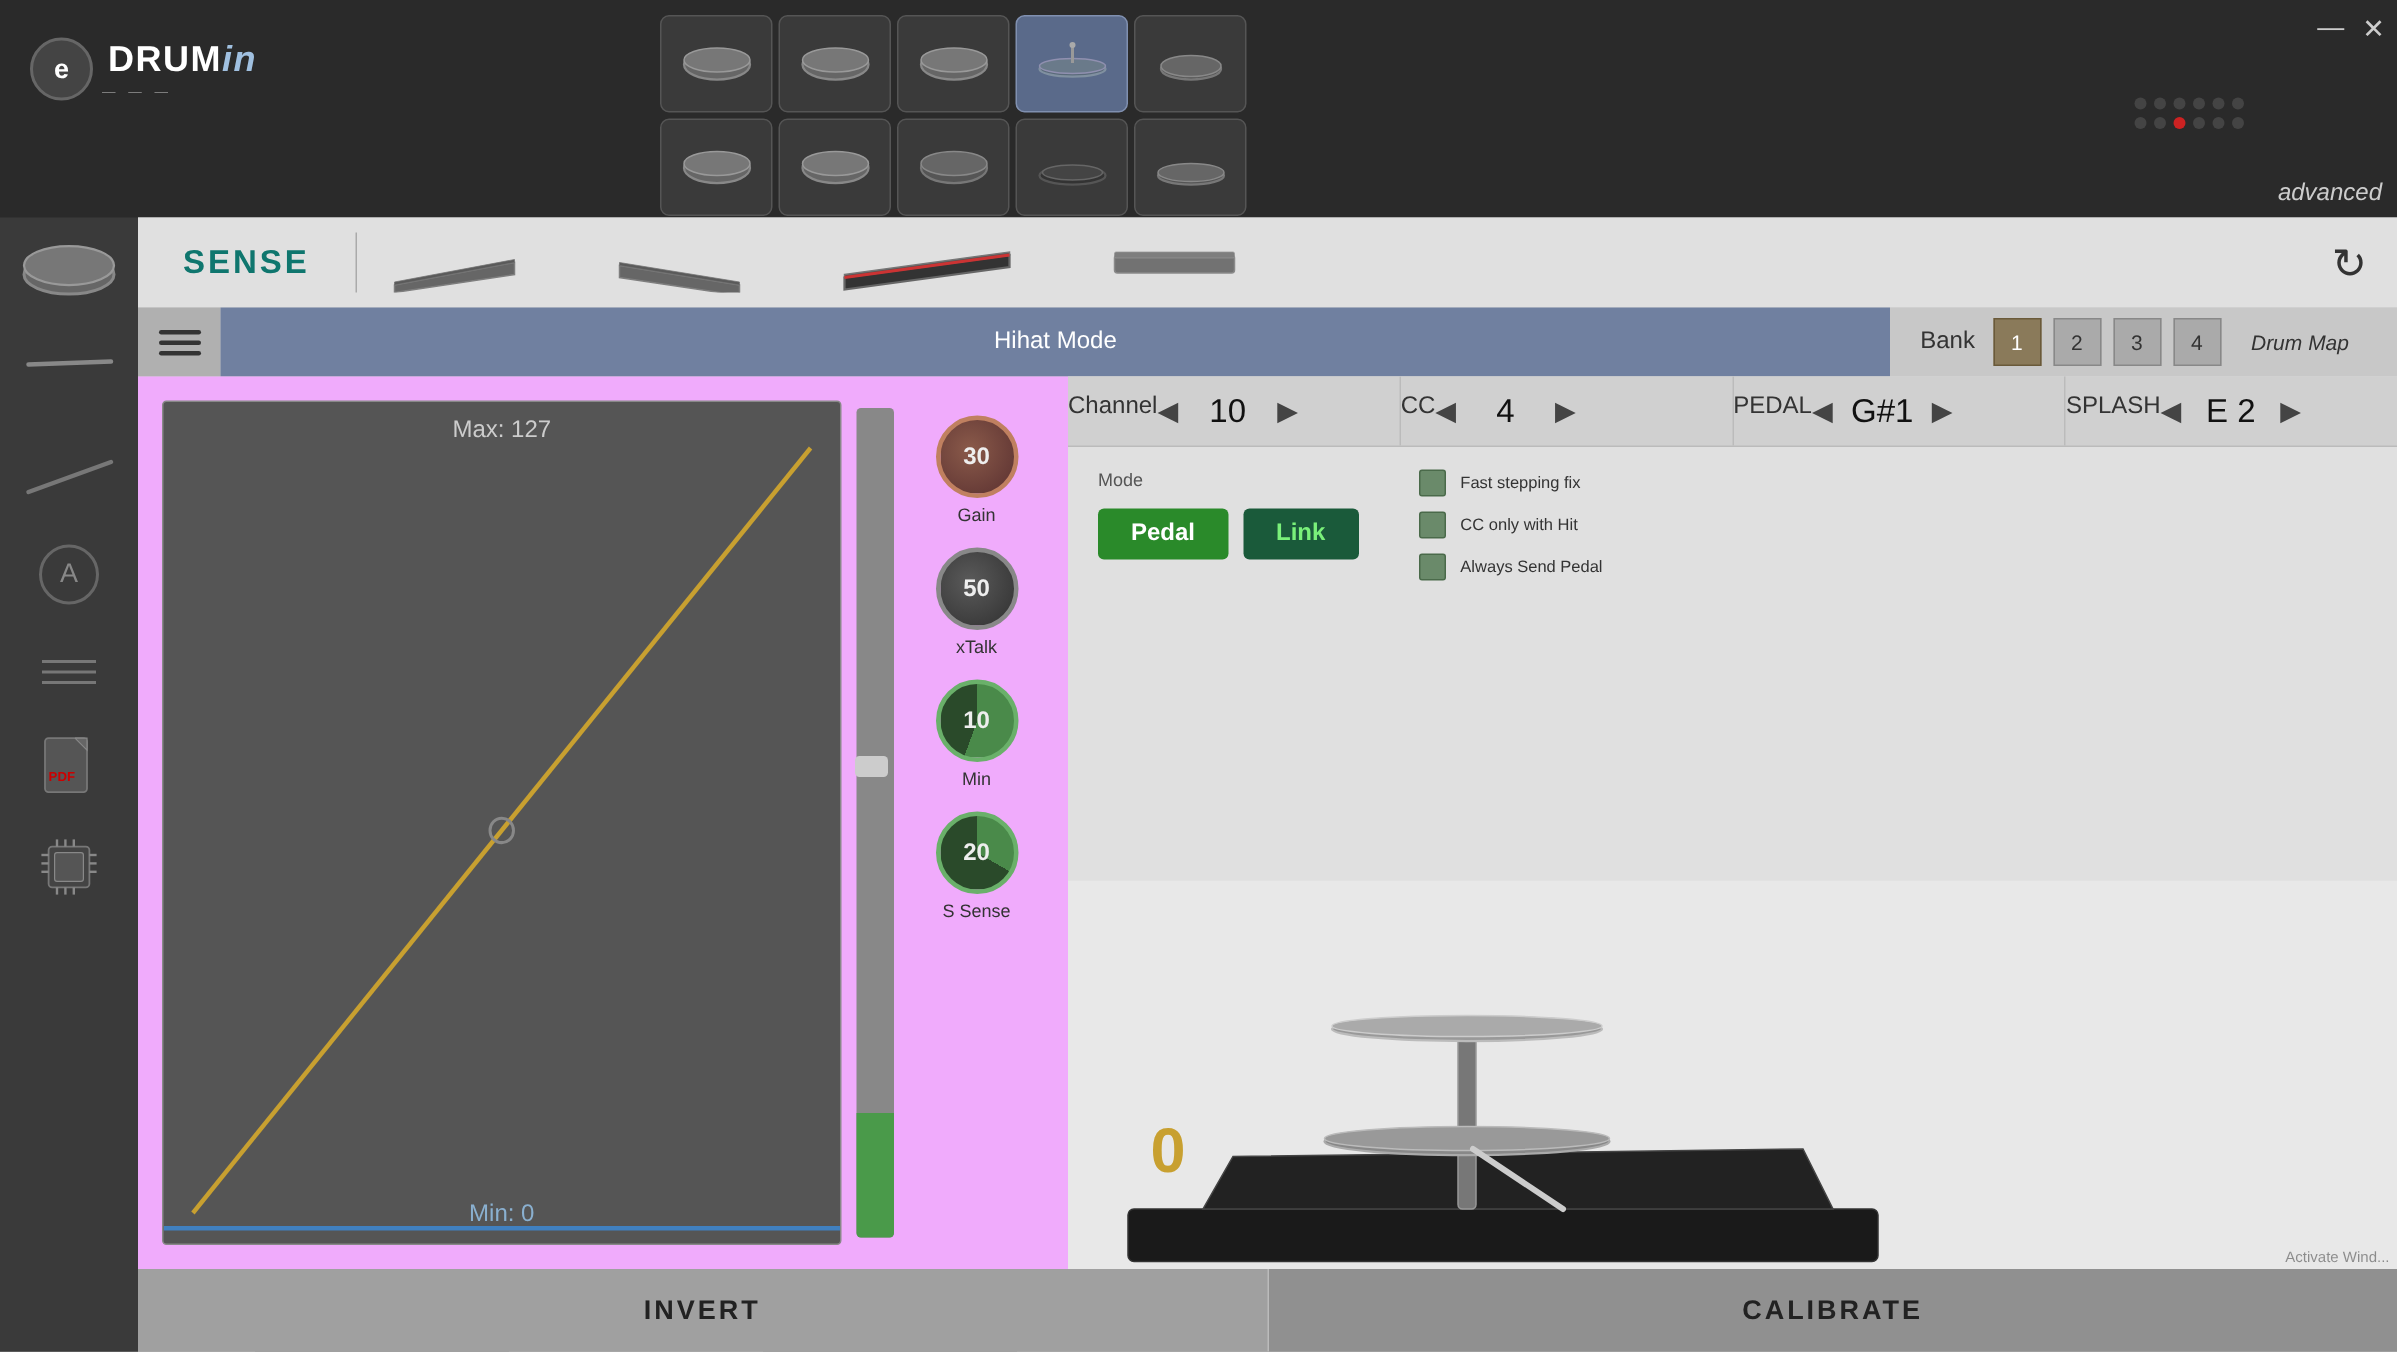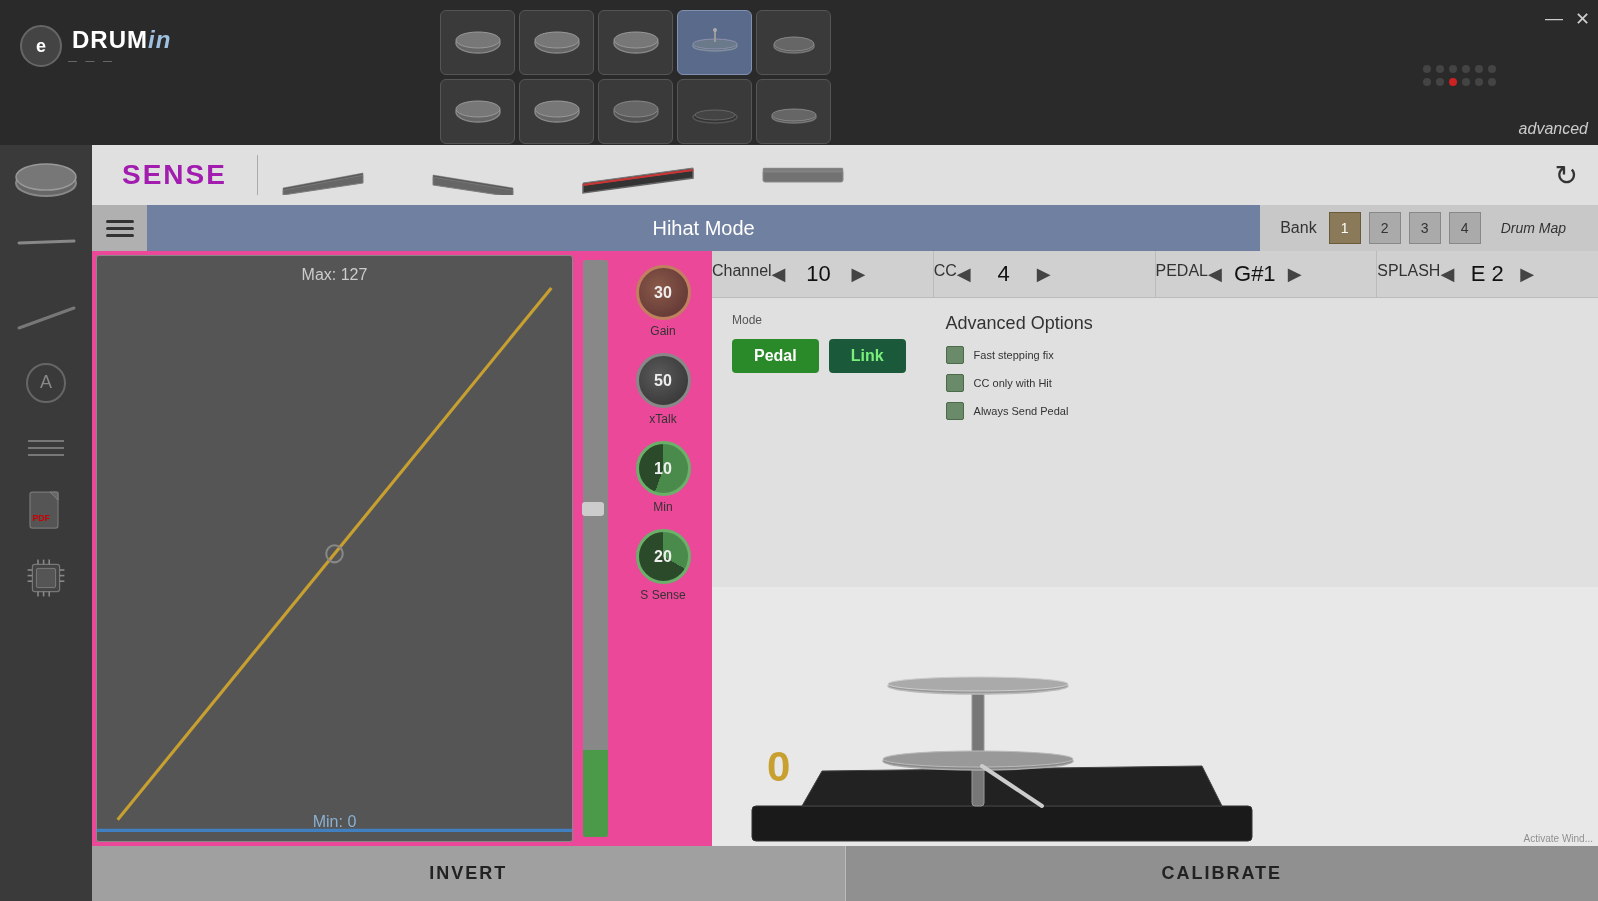--- a/index.html
+++ b/index.html
@@ -148,23 +148,23 @@
     
     .sense-header {
       position: absolute;
       top: 0; left: 0; right: 0;
       height: 60px;
       background: #e0e0e0;
       display: flex;
       align-items: center;
     }
     .sense-title {
-      font-size: 28px;
+      font-size: 22px;
       font-weight: bold;
-      color: #a21caf;
+      color: #0f766e;
       padding: 0 30px;
       letter-spacing: 2px;
     }
     .sense-divider {
       width: 1px;
       height: 40px;
       background: #aaa;
     }
     .pad-shapes {
       display: flex;
@@ -203,21 +203,21 @@
     .menu-line {
       width: 28px; height: 3px;
       background: #333;
       border-radius: 2px;
     }
     .hihat-title {
       flex: 1;
       background: #7080a0;
       height: 46px;
       display: flex; align-items: center; justify-content: center;
-      font-size: 20px;
+      font-size: 16px;
       color: #fff;
       font-weight: 500;
     }
     .bank-area {
       background: #c8c8c8;
       height: 46px;
       display: flex;
       align-items: center;
       padding: 0 20px;
       gap: 8px;
@@ -250,22 +250,22 @@
     
     .content-area {
       position: absolute;
       top: 106px; left: 0; right: 0; bottom: 55px;
       display: flex;
     }
 
     
     .curve-panel {
       width: 620px;
-      background: #ec4899;
-      padding: 4px;
+      background: #f0abfc;
+      padding: 16px;
       display: flex;
       gap: 10px;
     }
     .curve-canvas {
       flex: 1;
       background: #555;
       border: 1px solid #888;
       position: relative;
       border-radius: 3px;
       overflow: hidden;
@@ -805,21 +805,20 @@
       <div class="mode-options-area">
         <div class="mode-section">
           <span class="mode-title">Mode</span>
           <div class="mode-buttons">
             <button class="mode-btn mode-btn-green">Pedal</button>
             <button class="mode-btn mode-btn-dark">Link</button>
           </div>
         </div>
 
         <div class="advanced-options-section">
-          <div class="adv-title">Advanced Options</div>
           <div class="adv-option">
             <div class="adv-checkbox"></div>
             <span class="adv-option-label">Fast stepping fix</span>
           </div>
           <div class="adv-option">
             <div class="adv-checkbox"></div>
             <span class="adv-option-label">CC only with Hit</span>
           </div>
           <div class="adv-option">
             <div class="adv-checkbox"></div>

